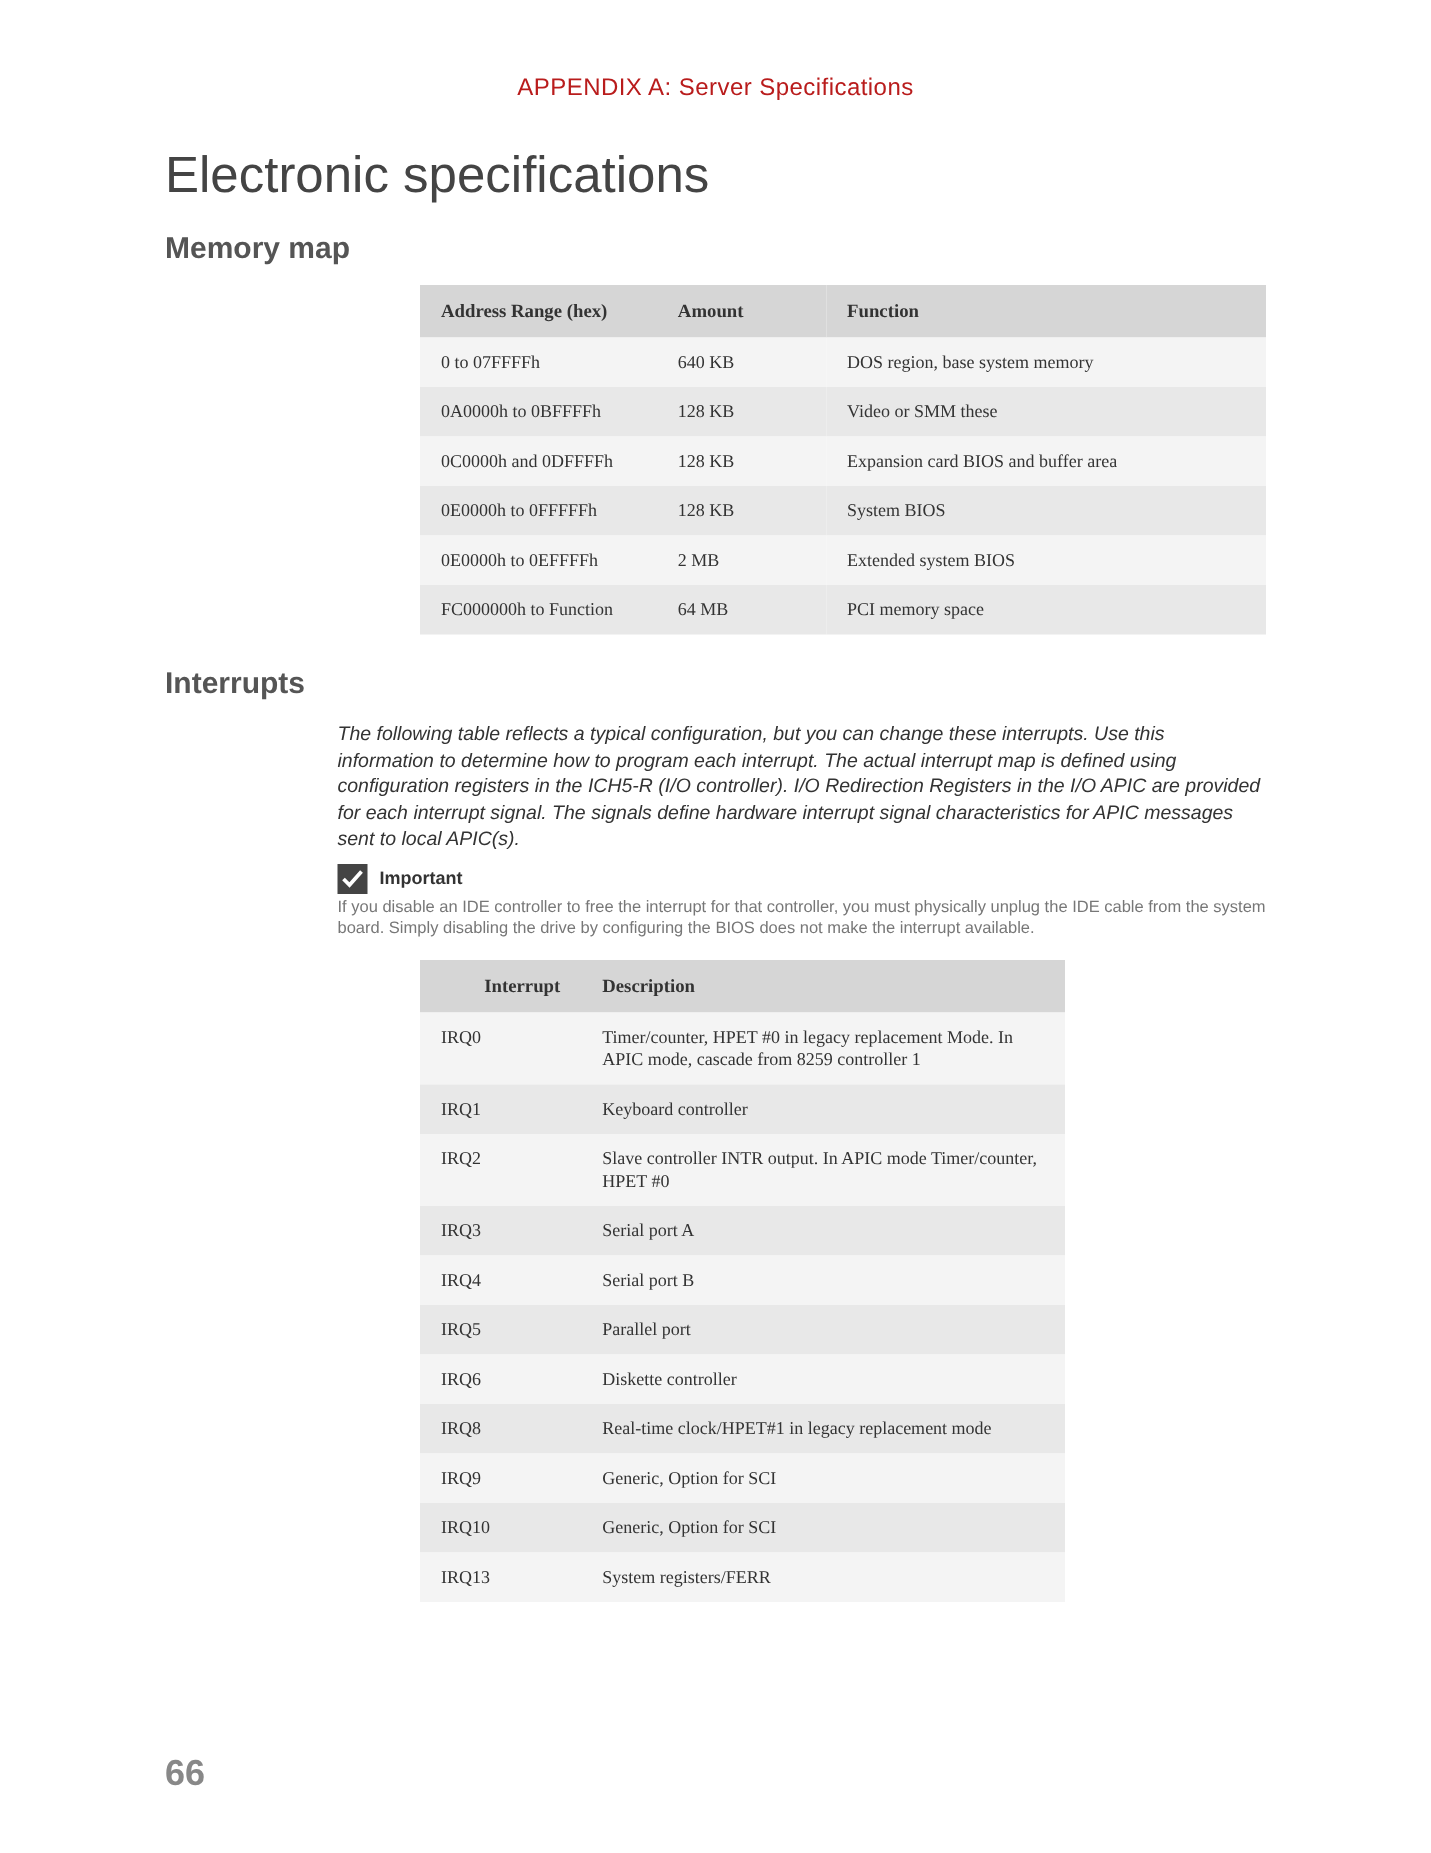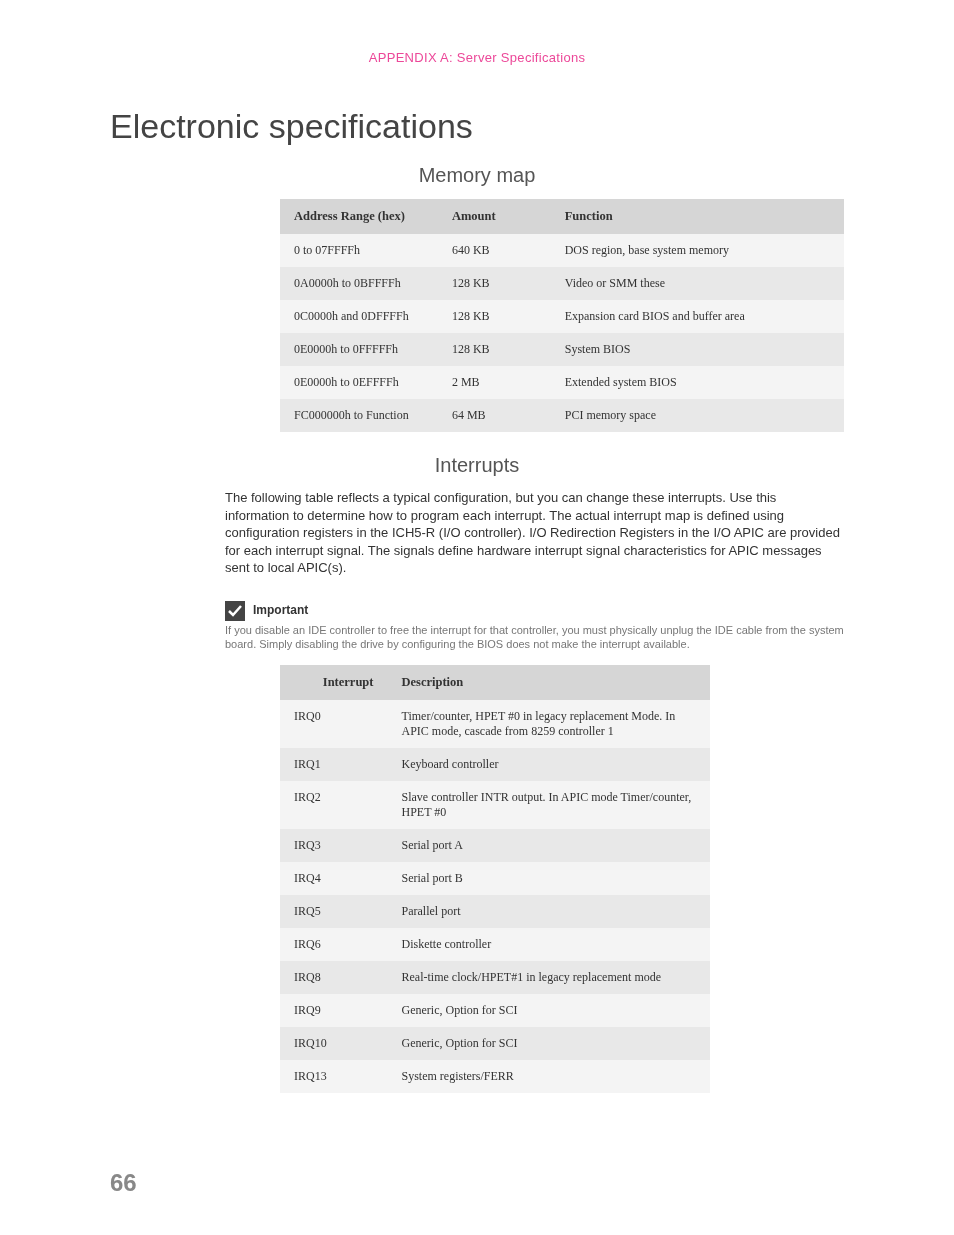--- a/index.html
+++ b/index.html
@@ -7,37 +7,36 @@
     width: 954px;
     height: 1235px;
     background: #fff;
     font-family: "Helvetica Neue", Helvetica, Arial, sans-serif;
     color: #333;
     position: relative;
     padding: 50px 110px 0 110px;
   }
   .header-text {
     text-align: center;
-    font-size: 13px;
-    color: #ec4899;
+    font-size: 16px;
+    color: #b91c1c;
     letter-spacing: 0.3px;
-    margin-bottom: 42px;
+    margin-bottom: 30px;
   }
   h1 {
     font-size: 34px;
     font-weight: 300;
     color: #444;
     margin-bottom: 18px;
   }
   h2 {
     font-size: 20px;
-    font-weight: 400;
+    font-weight: 700;
     color: #555;
     margin-bottom: 12px;
-    text-align: center;
   }
   .content-block { margin-left: 170px; }
   table {
     border-collapse: collapse;
     width: 100%;
     font-size: 12px;
     margin-bottom: 22px;
     font-family: Liberation Serif, serif;
   }
   thead tr { background: #d6d6d6; }
@@ -57,22 +56,23 @@
   }
   .c1 { width: 28%; }
   .c2 { width: 20%; }
   .c3 { width: 52%; }
   .ic1 { width: 25%; text-align: right; }
   .ic2 { width: 75%; }
   .para {
     font-size: 13px;
     line-height: 1.35;
     color: #333;
-    margin-bottom: 24px;
+    margin-bottom: 8px;
     margin-left: 115px;
+    font-style: italic;
   }
   .note-box {
     margin-left: 115px;
     margin-bottom: 14px;
     font-size: 11px;
     color: #777;
     line-height: 1.3;
   }
   .note-icon {
     display: inline-block;

